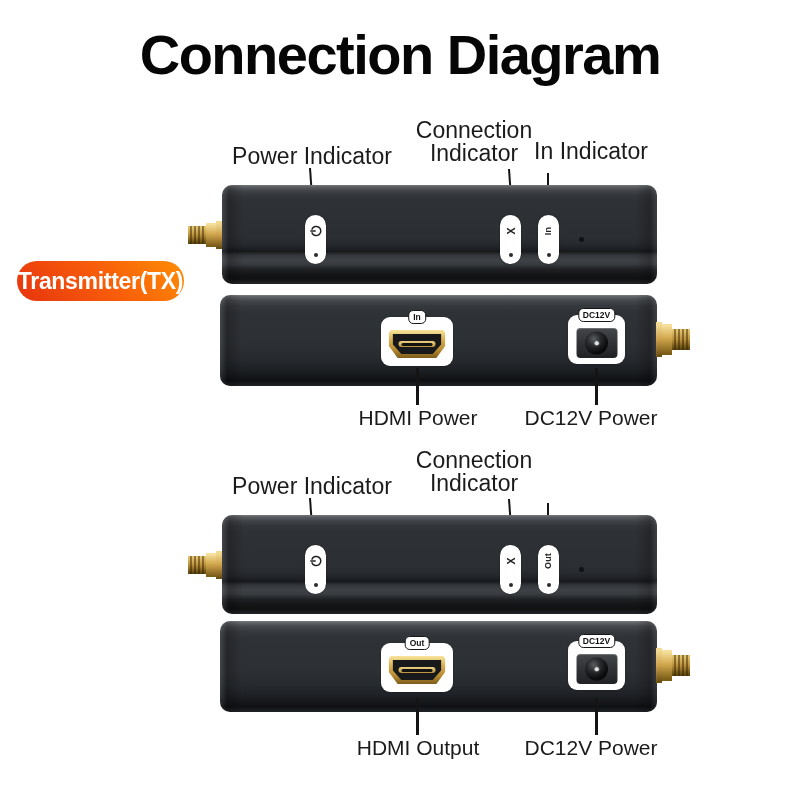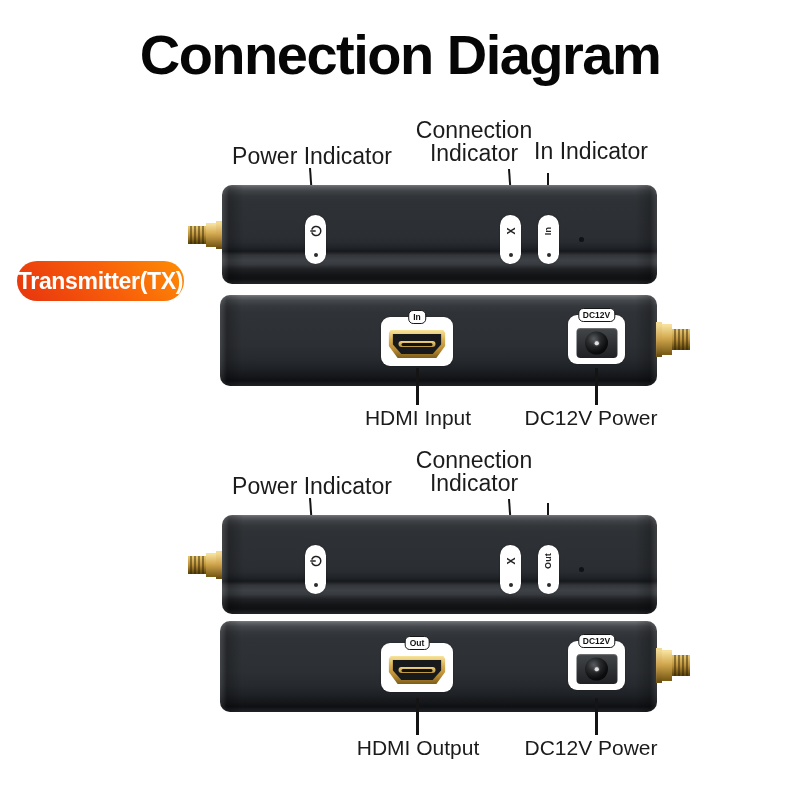--- a/index.html
+++ b/index.html
@@ -187,21 +187,21 @@
       </div>
       <div class="antenna right">
         <div class="ant-collar"></div>
         <div class="ant-nut"></div>
         <div class="ant-barrel"></div>
       </div>
     </div>
 
     <div class="leader leader-hdmi"></div>
     <div class="leader leader-dc"></div>
-    <div class="blabel blabel-hdmi">HDMI Input</div>
+    <div class="blabel blabel-hdmi">HDMI Power</div>
     <div class="blabel blabel-dc">DC12V Power</div>
   </div>
 
   <div class="section rx">
     <div class="callout callout-power">Power Indicator</div>
     <div class="callout callout-conn">
       <div>Connection</div>
       <div>Indicator</div>
     </div>
 

